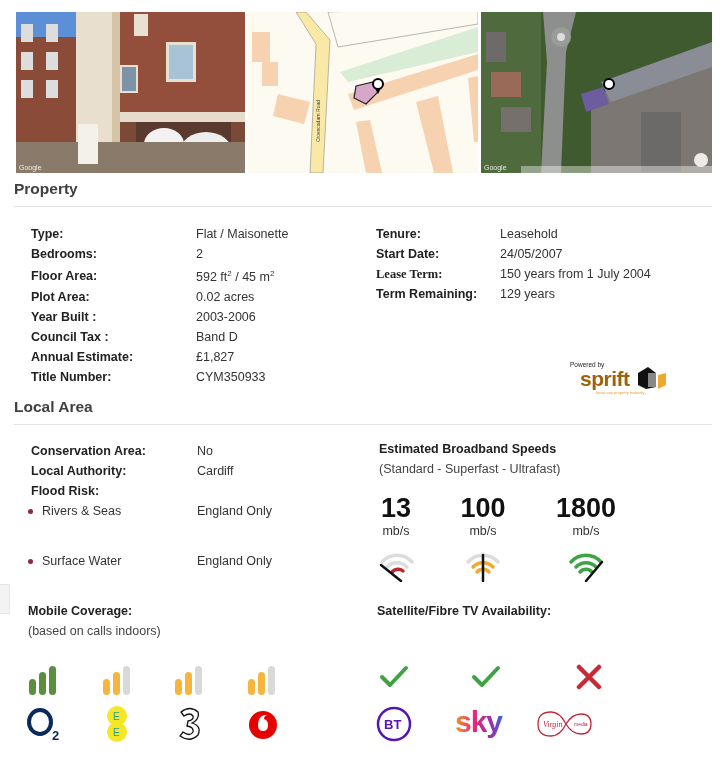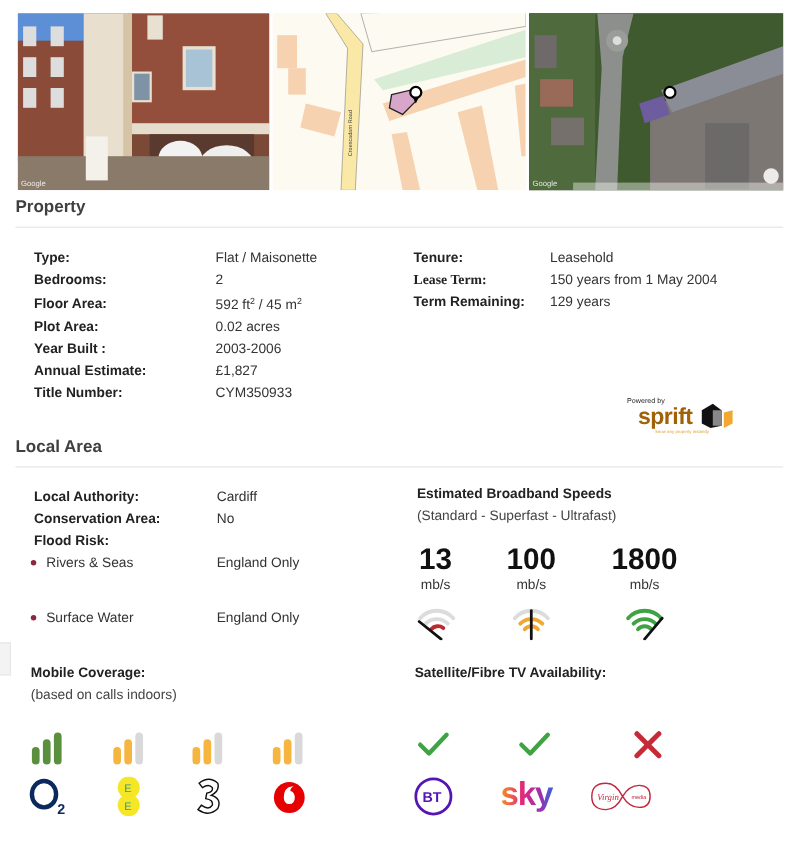--- a/index.html
+++ b/index.html
@@ -139,37 +139,45 @@
     </div>
   <div class="row">
       <span class="k" style="width:165px;">Plot Area:</span>
       <span class="v">0.02 acres</span>
     </div>
   <div class="row">
       <span class="k" style="width:165px;">Year Built :</span>
       <span class="v">2003-2006</span>
     </div>
   <div class="row">
+      <span class="k" style="width:165px;">Council Tax :</span>
+      <span class="v">Band D</span>
+    </div>
+  <div class="row">
       <span class="k" style="width:165px;">Annual Estimate:</span>
       <span class="v">£1,827</span>
     </div>
   <div class="row">
       <span class="k" style="width:165px;">Title Number:</span>
       <span class="v">CYM350933</span>
     </div>
 </div>
 
 <div class="kv" style="left:376px; top:224px;">
   <div class="row">
       <span class="k" style="width:124px;">Tenure:</span>
       <span class="v">Leasehold</span>
     </div>
   <div class="row">
+      <span class="k" style="width:124px;">Start Date:</span>
+      <span class="v">24/05/2007</span>
+    </div>
+  <div class="row">
       <span class="k" style="width:124px;font-family:Liberation Serif, serif;">Lease Term:</span>
-      <span class="v">150 years from 1 May 2004</span>
+      <span class="v">150 years from 1 July 2004</span>
     </div>
   <div class="row">
       <span class="k" style="width:124px;">Term Remaining:</span>
       <span class="v">129 years</span>
     </div>
 </div>
 
 <div class="sprift">
   <span class="pow">Powered by</span>
   <span class="name">sprift</span>
@@ -179,26 +187,26 @@
     <polygon points="22,10 30,8 30,20 22,24" fill="#f0a830"></polygon>
   </svg>
   <span class="tag">know any property instantly</span>
 </div>
 
 <div class="section-title" style="top:398px;">Local Area</div>
 <div class="divider" style="top:424px;"></div>
 
 <div class="kv" style="left:31px; top:441px;">
   <div class="row">
+      <span class="k" style="width:166px;">Conservation Area:</span>
+      <span class="v">No</span>
+    </div>
+  <div class="row">
       <span class="k" style="width:166px;">Local Authority:</span>
       <span class="v">Cardiff</span>
-    </div>
-  <div class="row">
-      <span class="k" style="width:166px;">Conservation Area:</span>
-      <span class="v">No</span>
     </div>
   <div class="row">
       <span class="k" style="width:166px;">Flood Risk:</span>
     </div>
   <div class="row" style="margin-left:-3px;">
       <span style="width:169px;"><span class="bullet"></span><span class="v">Rivers &amp; Seas</span></span>
       <span class="v">England Only</span>
     </div>
   <div class="row" style="margin-left:-3px;margin-top:30px;">
       <span style="width:169px;"><span class="bullet"></span><span class="v">Surface Water</span></span>

